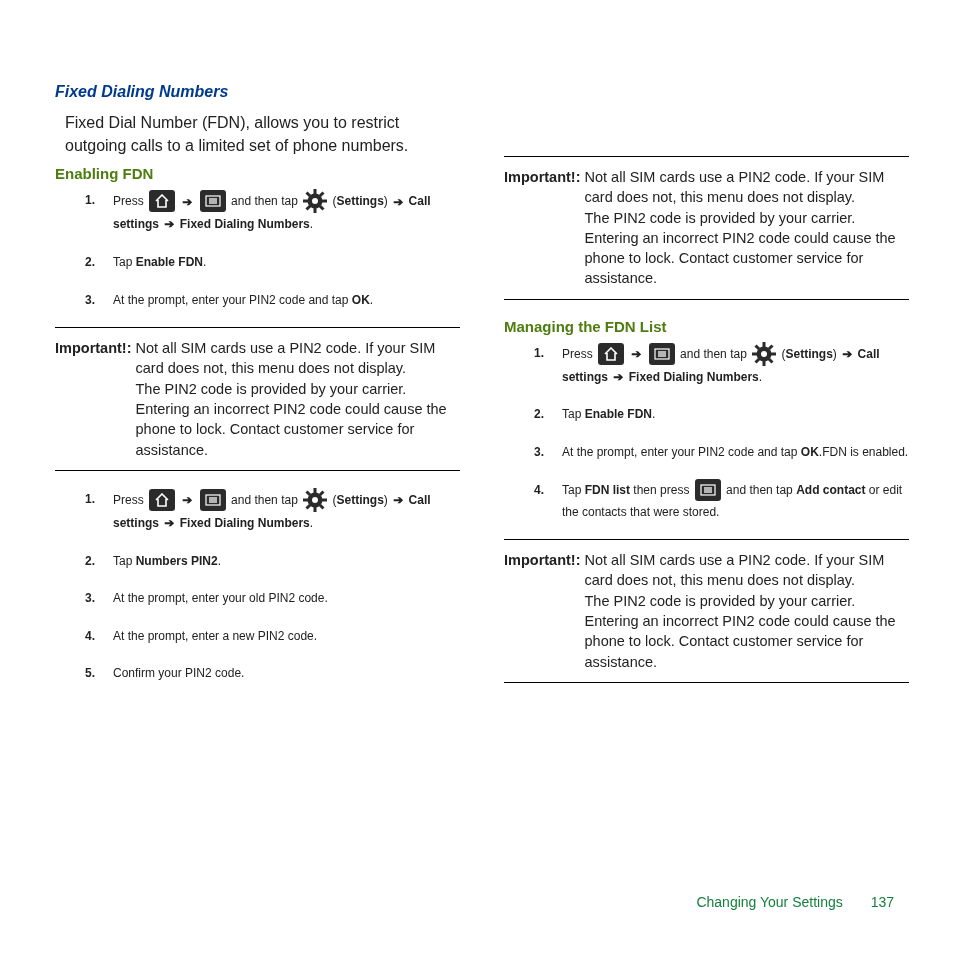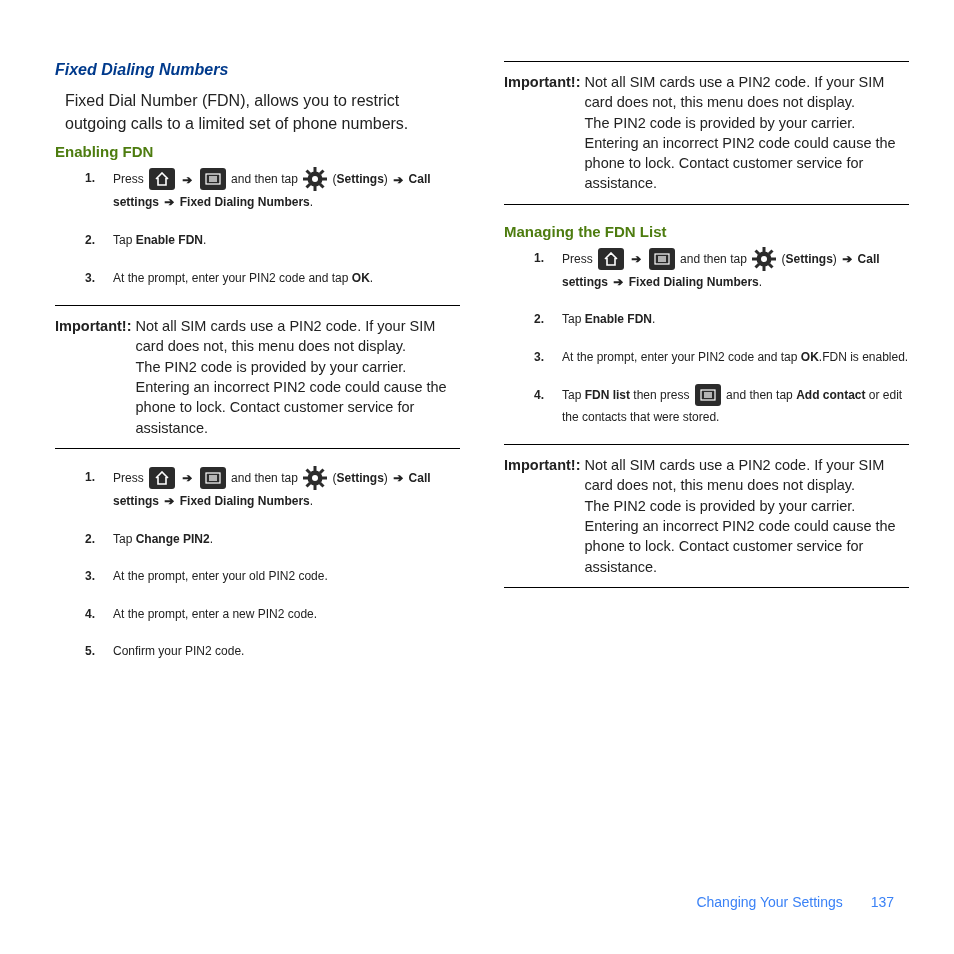--- a/index.html
+++ b/index.html
@@ -8,21 +8,22 @@
     height: 954px;
     background: #fff;
     font-family: Arial, Helvetica, sans-serif;
     color: #222;
     position: relative;
     font-size: 16px;
   }
   .page {
     display: flex;
     gap: 44px;
-    padding: 61px 45px 0 55px;
+    padding: 83px 45px 0 55px;
+    align-items: flex-end;
   }
   .col {
     flex: 1;
     min-width: 0;
   }
   .section-title {
     color: #003a8c;
     font-weight: bold;
     font-style: italic;
     font-size: 16px;
@@ -90,21 +91,21 @@
     line-height: 1.4;
   }
   .important .imp-row { display: flex; }
   .important .imp-label { font-weight: bold; flex: 0 0 auto; padding-right: 4px; white-space: nowrap; }
   .important .imp-body { flex: 1; }
   .footer {
     position: absolute;
     bottom: 44px;
     right: 60px;
     font-size: 14px;
-    color: #3b82f6;
+    color: #15803d;
   }
   .footer .pagenum { margin-left: 24px; }
 </style>
 </head>
 <body>
 
 <div class="page">
   <div class="col">
 
     <div class="section-title">Fixed Dialing Numbers</div>
@@ -180,21 +181,21 @@
                 <rect x="10.5" y="0" width="3" height="5" transform="rotate(45 12 12)"></rect>
                 <rect x="10.5" y="19" width="3" height="5" transform="rotate(45 12 12)"></rect>
                 <rect x="0" y="10.5" width="5" height="3" transform="rotate(45 12 12)"></rect>
                 <rect x="19" y="10.5" width="5" height="3" transform="rotate(45 12 12)"></rect>
               </g>
               <circle cx="12" cy="12" r="3" fill="#fff"></circle>
             </svg>
           </span>
         (<b>Settings</b>)<span class="arrow"> ➔ </span><b>Call settings</b><span class="arrow">  ➔ </span><b>Fixed Dialing Numbers</b><span>.</span>
       </li>
-      <li><span>Tap </span><b>Change PIN2</b><span>.</span></li>
+      <li><span>Tap </span><b>Numbers PIN2</b><span>.</span></li>
       <li>At the prompt, enter your old PIN2 code.</li>
       <li>At the prompt, enter a new PIN2 code.</li>
       <li>Confirm your PIN2 code.</li>
     </ol>
   </div>
 
   <div class="col">
     <div class="important" style="margin-top:0">
       <div class="imp-row">
         <div class="imp-label">Important!:</div>

